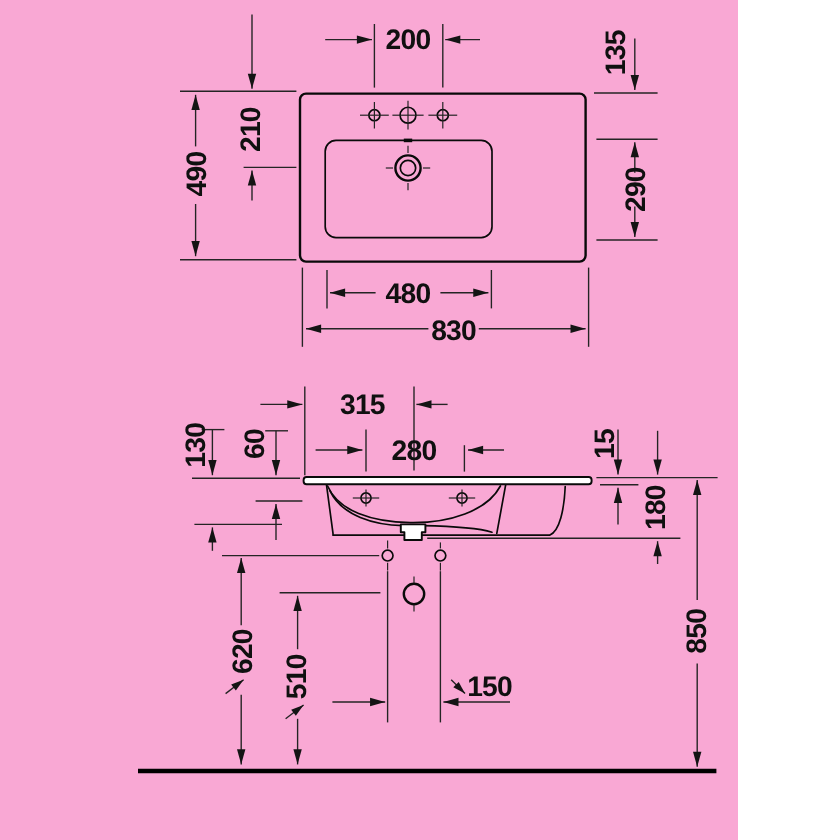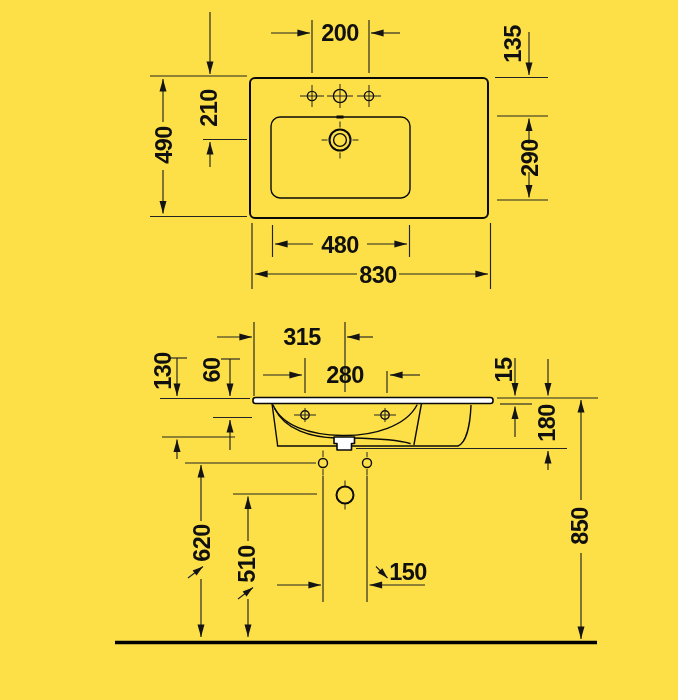--- a/index.html
+++ b/index.html
@@ -1,16 +1,16 @@
 <!DOCTYPE html>
 <html><head>
 <meta charset="utf-8">
 <style>
   html,body{margin:0;padding:0;background:#ffffff;}
-  .stage{position:relative;width:678px;height:700px;background:#fde047;overflow:hidden;}
+  .stage{position:relative;width:615px;height:700px;background:#f9a8d4;overflow:hidden;}
   svg{display:block;}
   
   .obj{stroke:#0a0a0a;stroke-width:2;fill:none;stroke-linejoin:round;stroke-linecap:round;}
   .obj2{stroke:#0a0a0a;stroke-width:1.4;fill:none;stroke-linejoin:round;stroke-linecap:round;}
   .objfill{stroke:#0a0a0a;stroke-width:1.6;fill:#ffffff;stroke-linejoin:round;}
   
   .dim{stroke:#242424;stroke-width:1.15;fill:none;stroke-linecap:butt;}
   .tick{stroke:#242424;stroke-width:1;fill:none;}
   .ovf{stroke:#0a0a0a;stroke-width:3;fill:none;}
   .floor{stroke:#000000;stroke-width:3.6;fill:none;}

